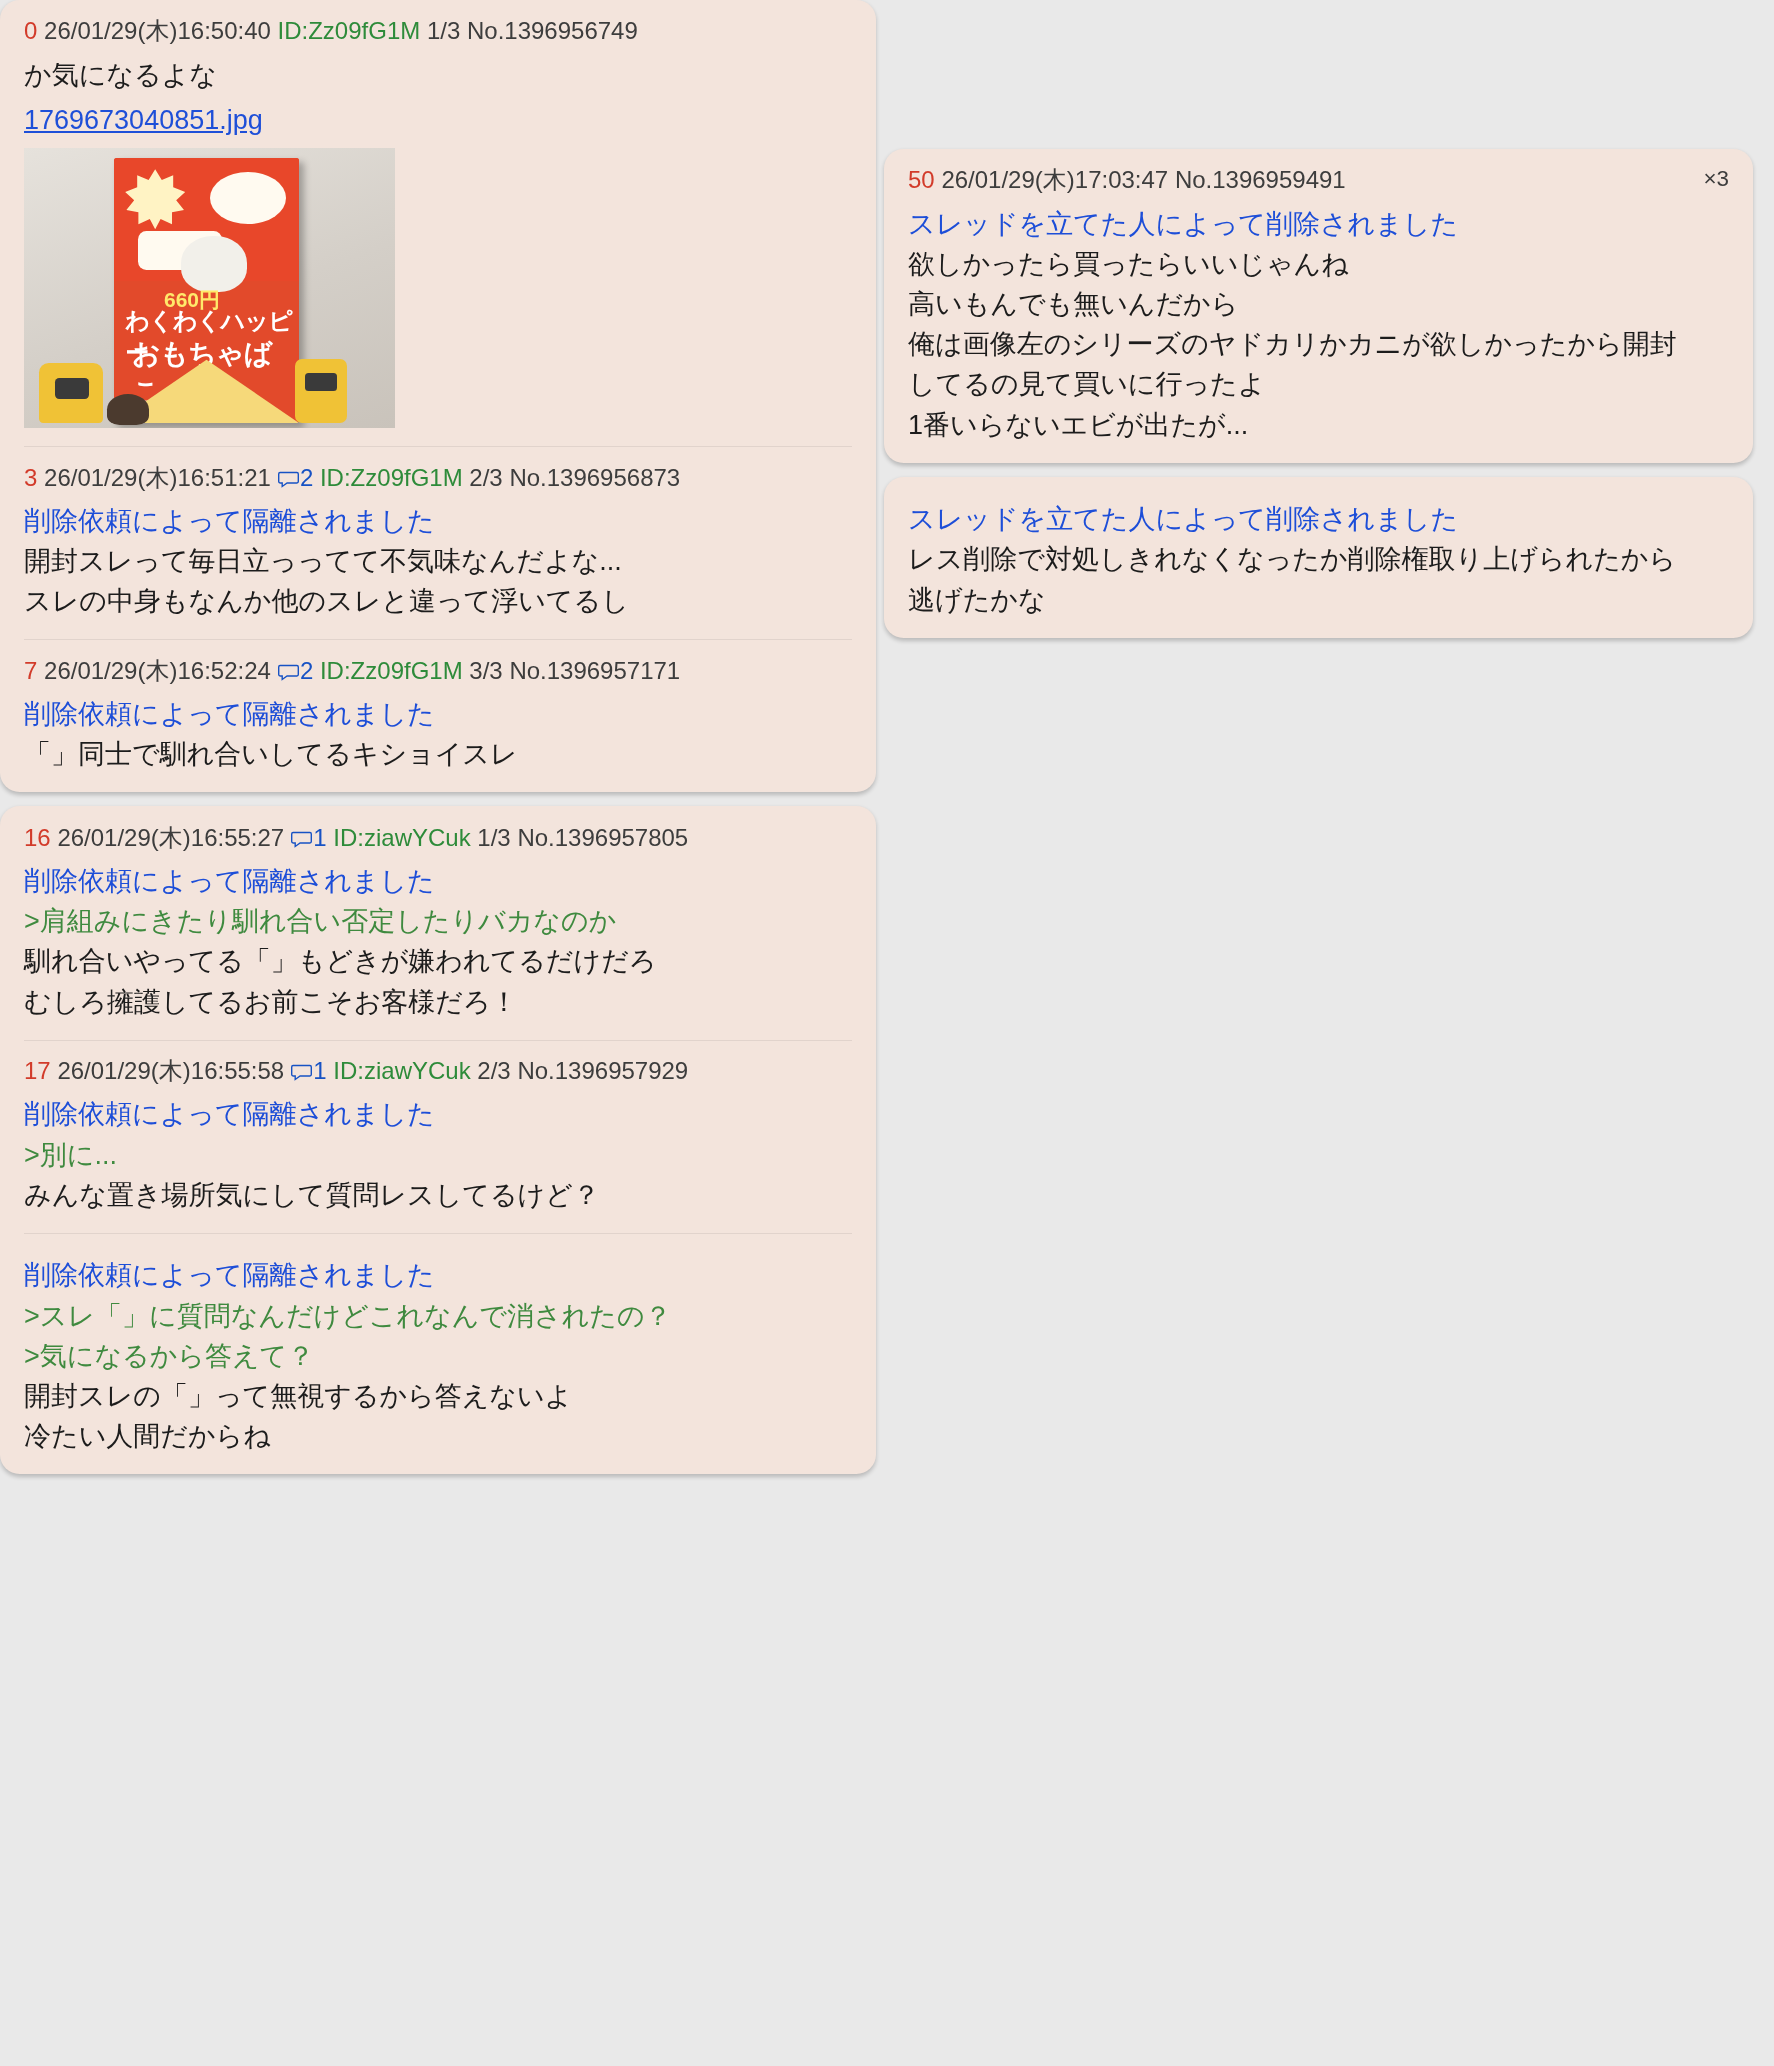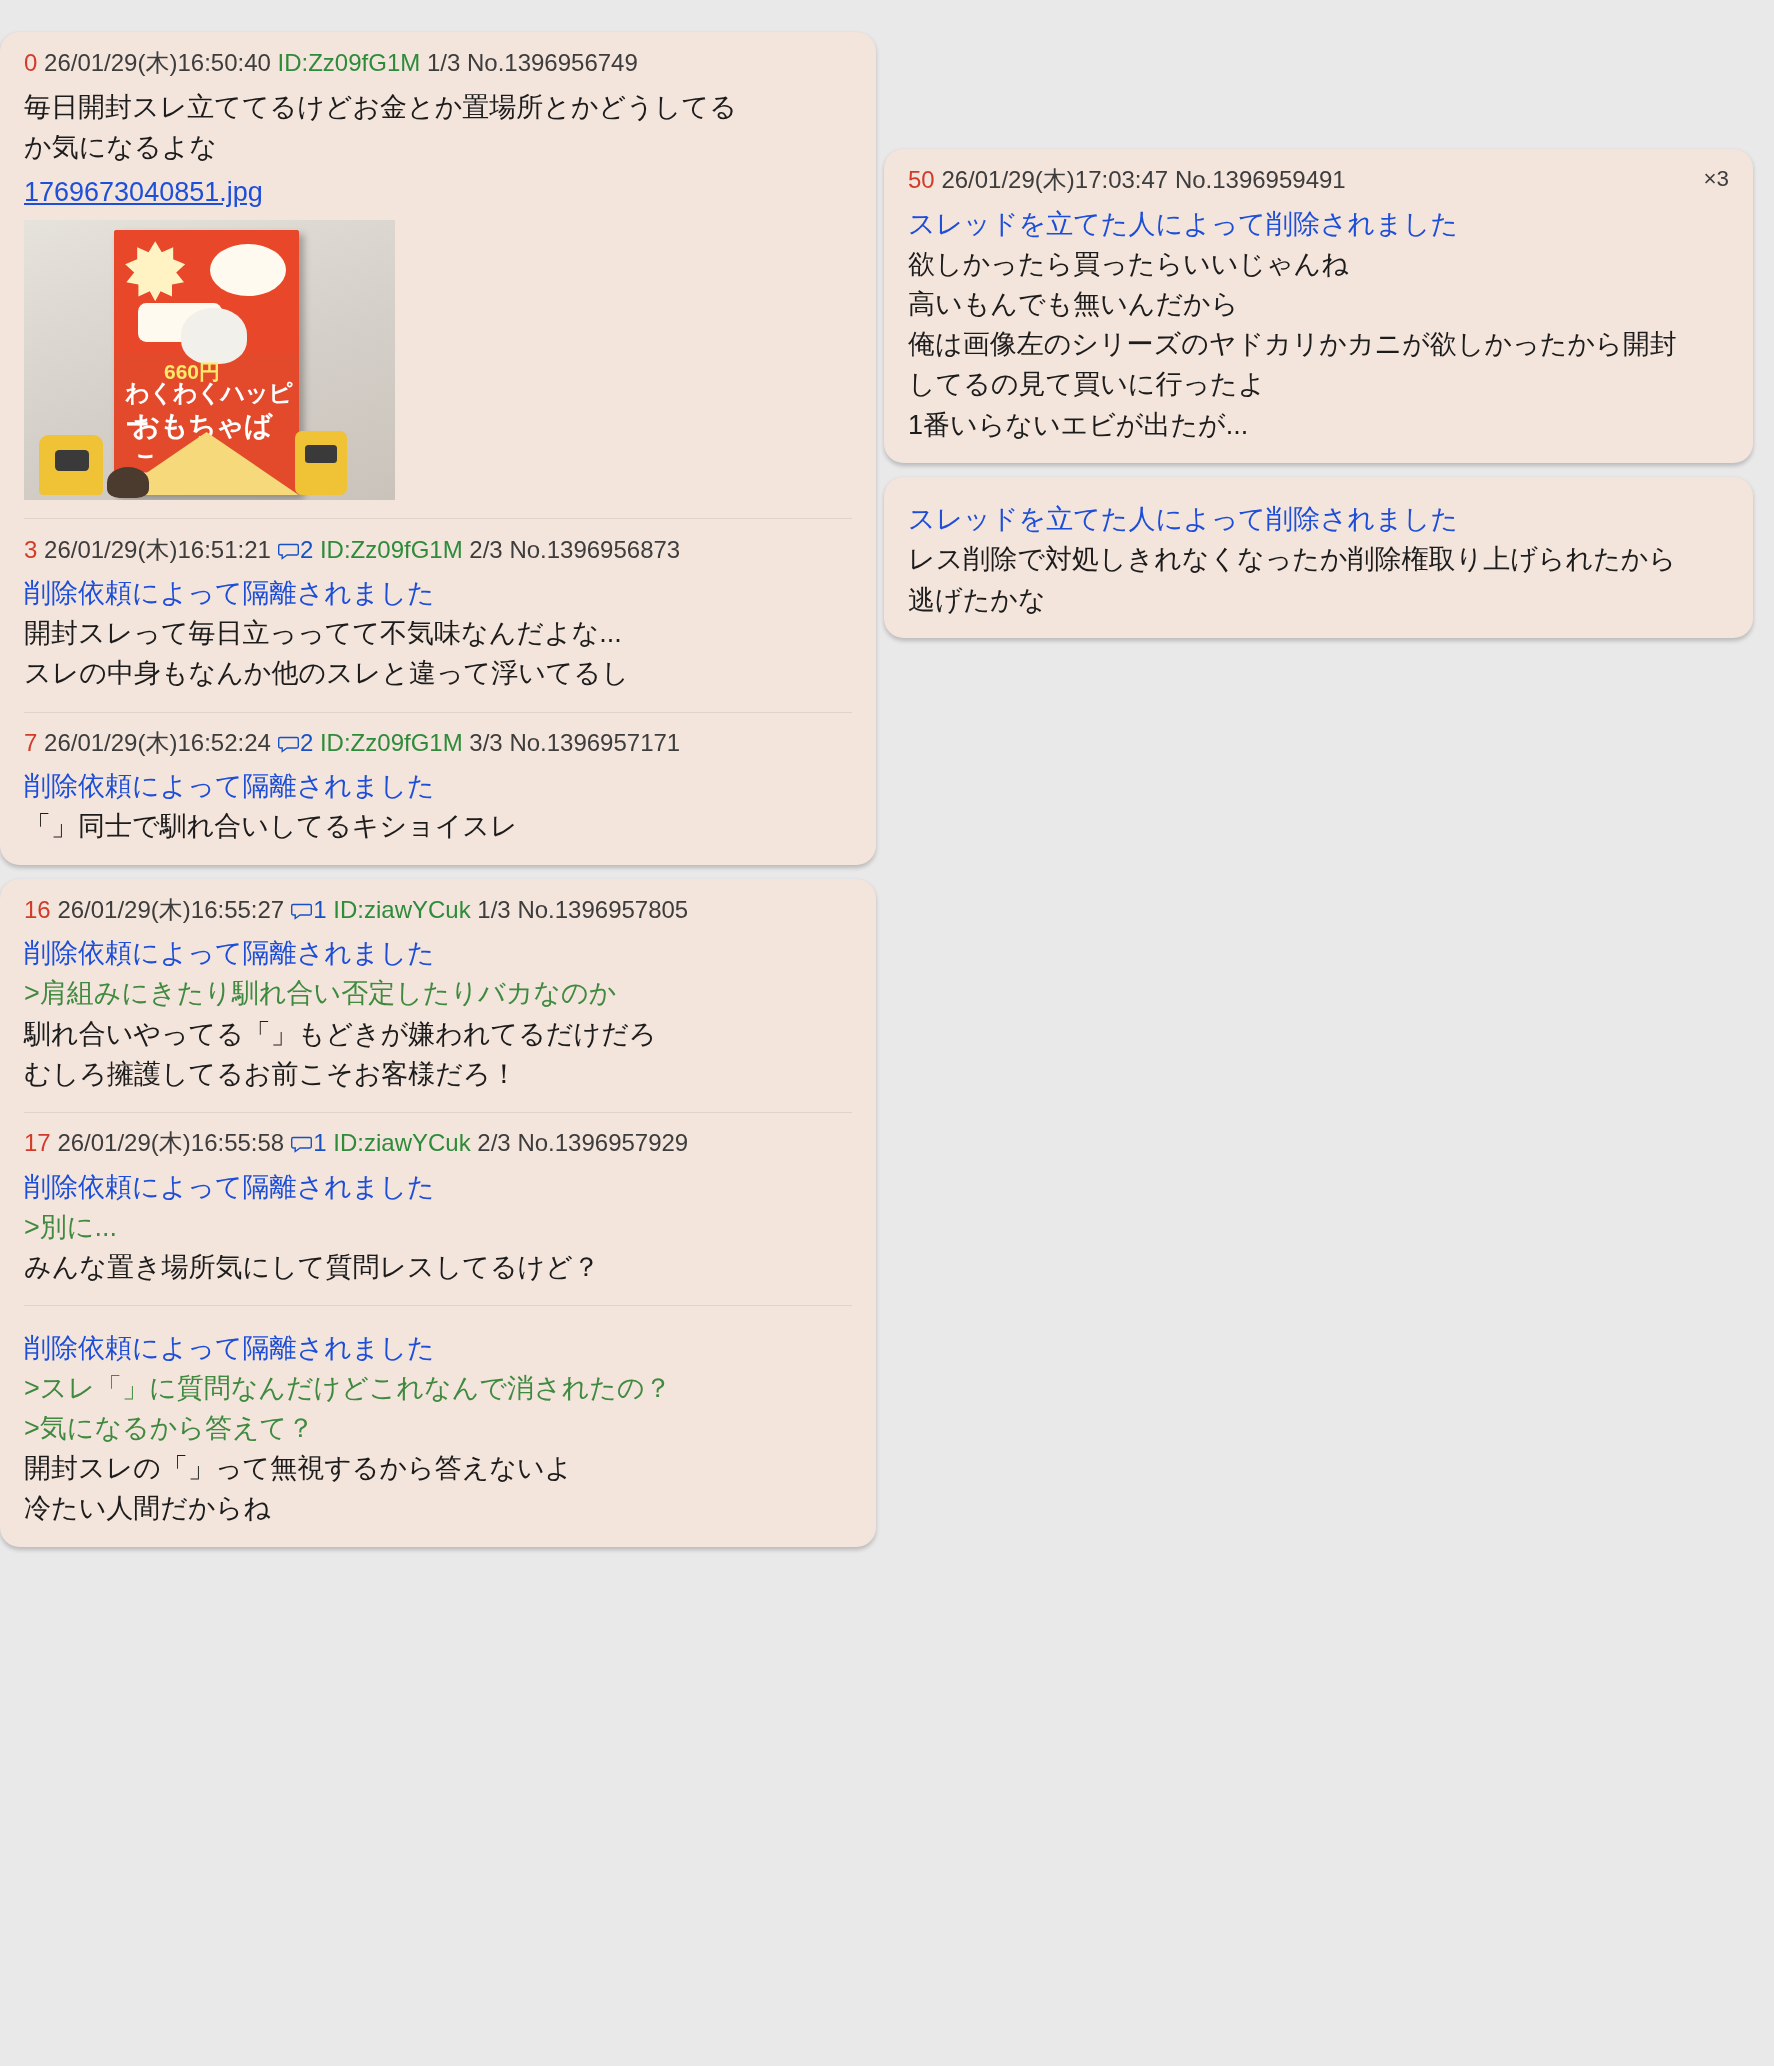--- a/index.html
+++ b/index.html
@@ -21,21 +21,20 @@
     width: 1775px;
     height: 2066px;
   }
 
   
   .col-left {
     position: absolute;
     left: 0px;
     top: 0px;
     width: 876px;
-    margin-top: 32px;
   }
   .col-right {
     position: absolute;
     left: 884px;
     top: 149px;
     width: 869px;
   }
 
   
   .card {
@@ -213,21 +212,20 @@
 </style>
 </head>
 <body>
 
 <div class="board">
   <div class="col-left">
       <div class="card">
         <div class="post">
           <div class="meta"><span class="m-num">0</span> <span class="m-date">26/01/29(木)16:50:40</span> <span class="m-id">ID:Zz09fG1M</span> <span class="m-count">1/3</span> <span class="m-no">No.1396956749</span></div>
           <div class="body">
-            <span class="line normal">毎日開封スレ立ててるけどお金とか置場所とかどうしてる</span>
             <span class="line normal">か気になるよな</span>
           </div>
           <a class="filelink" href="#">1769673040851.jpg</a>
           <div class="thumb">
             <div class="wall"></div>
             <div class="box">
               <div class="boxtop"></div>
               <div class="starburst"></div>
               <div class="bubble2"></div>
               <div class="bubble3"></div>

